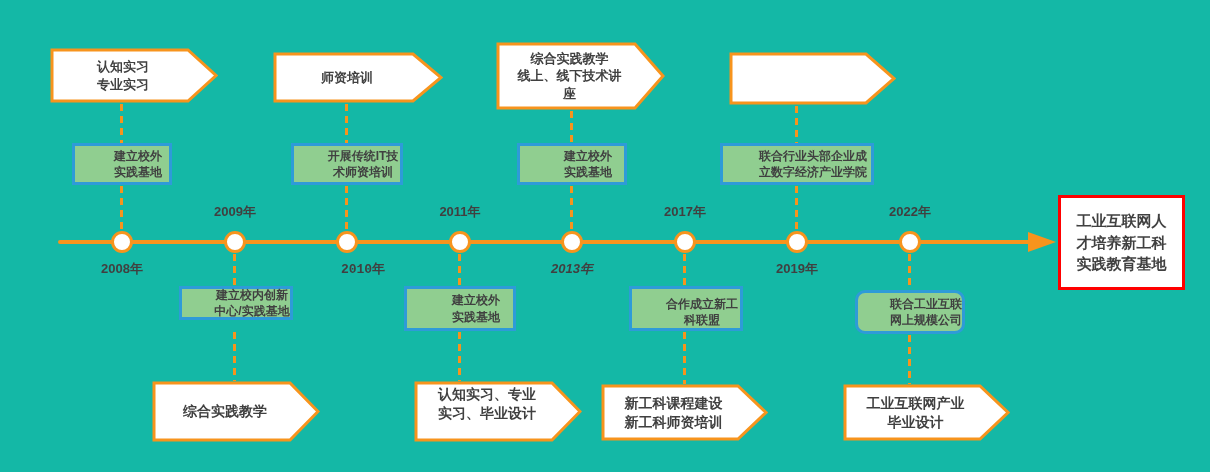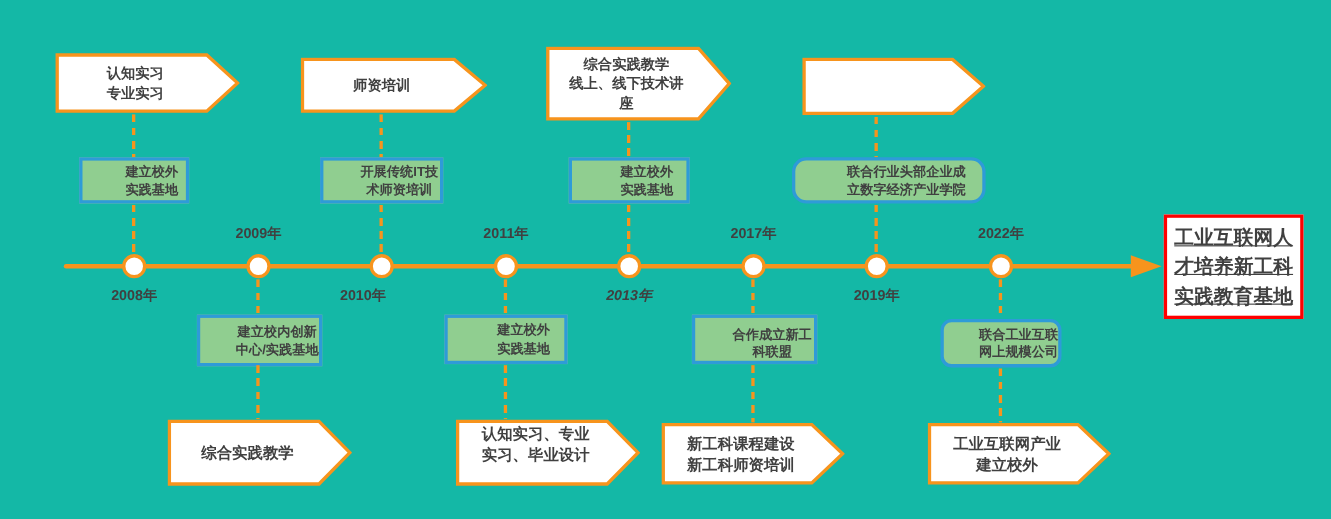--- a/index.html
+++ b/index.html
@@ -93,27 +93,26 @@
   .endpoint {
     position: absolute;
     border: 3px solid var(--red-border);
     box-sizing: border-box;
     background: #ffffff;
     display: flex;
     align-items: center;
     justify-content: center;
   }
   .endpoint-text {
-    font-size: 18px;
+    font-size: 15px;
     font-weight: bold;
     color: var(--text);
     text-align: center;
     line-height: 1.45;
     white-space: pre-line;
-    text-decoration: underline;
   }
 </style>
 </head>
 <body>
 
 <div class="canvas">
 
   <div class="axis-line" style="left:58px; top:240px; width:980px;"></div>
   <div class="axis-arrow" style="left:1028px; top:232px;"></div>
 
@@ -129,21 +128,21 @@
     <span class="gtext">建立校外
 实践基地</span>
   </div>
   <div class="dash" style="left:120px; top:186px; height:45px;"></div>
   <div class="node" style="left:111px; top:231px;"></div>
   <div class="year" style="left:82px; top:260px;">2008年</div>
 
   <div class="year" style="left:195px; top:203px;">2009年</div>
   <div class="node" style="left:224px; top:231px;"></div>
   <div class="dash" style="left:233px; top:254px; height:32px;"></div>
-  <div class="gbox" style="left:179px; top:286px; width:114px; height:47px;align-items:center;">
+  <div class="gbox" style="left:179px; top:286px; width:114px; height:34px;align-items:center;">
     <span class="gtext">建立校内创新
 中心/实践基地</span>
   </div>
   <div class="dash" style="left:233px; top:332px; height:49px;"></div>
   <div class="pentagon big" style="left:152px; top:381px; width:168px; height:61px;">
       <svg width="168" height="61" style="position:absolute;left:0;top:0;" aria-hidden="true">
         <polygon points="2,2 138,2 166,30.5 138,59 2,59" fill="#ffffff" stroke="#F7941D" stroke-width="3" stroke-linejoin="miter"></polygon>
       </svg>
     <span class="ptext">综合实践教学</span>
   </div>
@@ -154,21 +153,21 @@
       </svg>
     <span class="ptext">师资培训</span>
   </div>
   <div class="dash" style="left:345px; top:104px; height:39px;"></div>
   <div class="gbox" style="left:291px; top:143px; width:112px; height:42px;">
     <span class="gtext">开展传统IT技
 术师资培训</span>
   </div>
   <div class="dash" style="left:345px; top:186px; height:45px;"></div>
   <div class="node" style="left:336px; top:231px;"></div>
-  <div class="year" style="left:290px; top:260px;">2010年</div>
+  <div class="year" style="left:323px; top:260px;font-family:Liberation Mono, monospace;">2010年</div>
 
   <div class="year" style="left:420px; top:203px;">2011年</div>
   <div class="node" style="left:449px; top:231px;"></div>
   <div class="dash" style="left:458px; top:254px; height:32px;"></div>
   <div class="gbox" style="left:404px; top:286px; width:112px; height:45px;">
     <span class="gtext">建立校外
 实践基地</span>
   </div>
   <div class="dash" style="left:458px; top:332px; height:49px;"></div>
   <div class="pentagon big" style="left:377px; top:381px; width:168px; height:45px;margin-left:37px;">
@@ -211,42 +210,42 @@
     <span class="ptext">新工科课程建设
 新工科师资培训</span>
   </div>
 
   <div class="pentagon" style="left:729px; top:52px; width:167px; height:53px;">
       <svg width="167" height="53" style="position:absolute;left:0;top:0;" aria-hidden="true">
         <polygon points="2,2 137,2 165,26.5 137,51 2,51" fill="#ffffff" stroke="#F7941D" stroke-width="3" stroke-linejoin="miter"></polygon>
       </svg>
   </div>
   <div class="dash" style="left:795px; top:106px; height:37px;"></div>
-  <div class="gbox" style="left:720px; top:143px; width:176px; height:42px;border-radius:13px;">
+  <div class="gbox" style="left:720px; top:143px; width:154px; height:42px;">
     <span class="gtext">联合行业头部企业成
 立数字经济产业学院</span>
   </div>
   <div class="dash" style="left:795px; top:186px; height:45px;"></div>
   <div class="node" style="left:786px; top:231px;"></div>
   <div class="year" style="left:757px; top:260px;">2019年</div>
 
   <div class="year" style="left:870px; top:203px;">2022年</div>
   <div class="node" style="left:899px; top:231px;"></div>
   <div class="dash" style="left:908px; top:254px; height:36px;"></div>
   <div class="gbox" style="left:855px; top:290px; width:110px; height:44px;border-radius:10px;">
     <span class="gtext">联合工业互联
 网上规模公司</span>
   </div>
   <div class="dash" style="left:908px; top:335px; height:49px;"></div>
   <div class="pentagon big" style="left:843px; top:384px; width:167px; height:57px;">
       <svg width="167" height="57" style="position:absolute;left:0;top:0;" aria-hidden="true">
         <polygon points="2,2 137,2 165,28.5 137,55 2,55" fill="#ffffff" stroke="#F7941D" stroke-width="3" stroke-linejoin="miter"></polygon>
       </svg>
     <span class="ptext">工业互联网产业
-建立校外</span>
+毕业设计</span>
   </div>
 
   <div class="endpoint" style="left:1058px; top:195px; width:127px; height:95px;">
     <span class="endpoint-text">工业互联网人
 才培养新工科
 实践教育基地</span>
   </div>
 
 </div>
 

